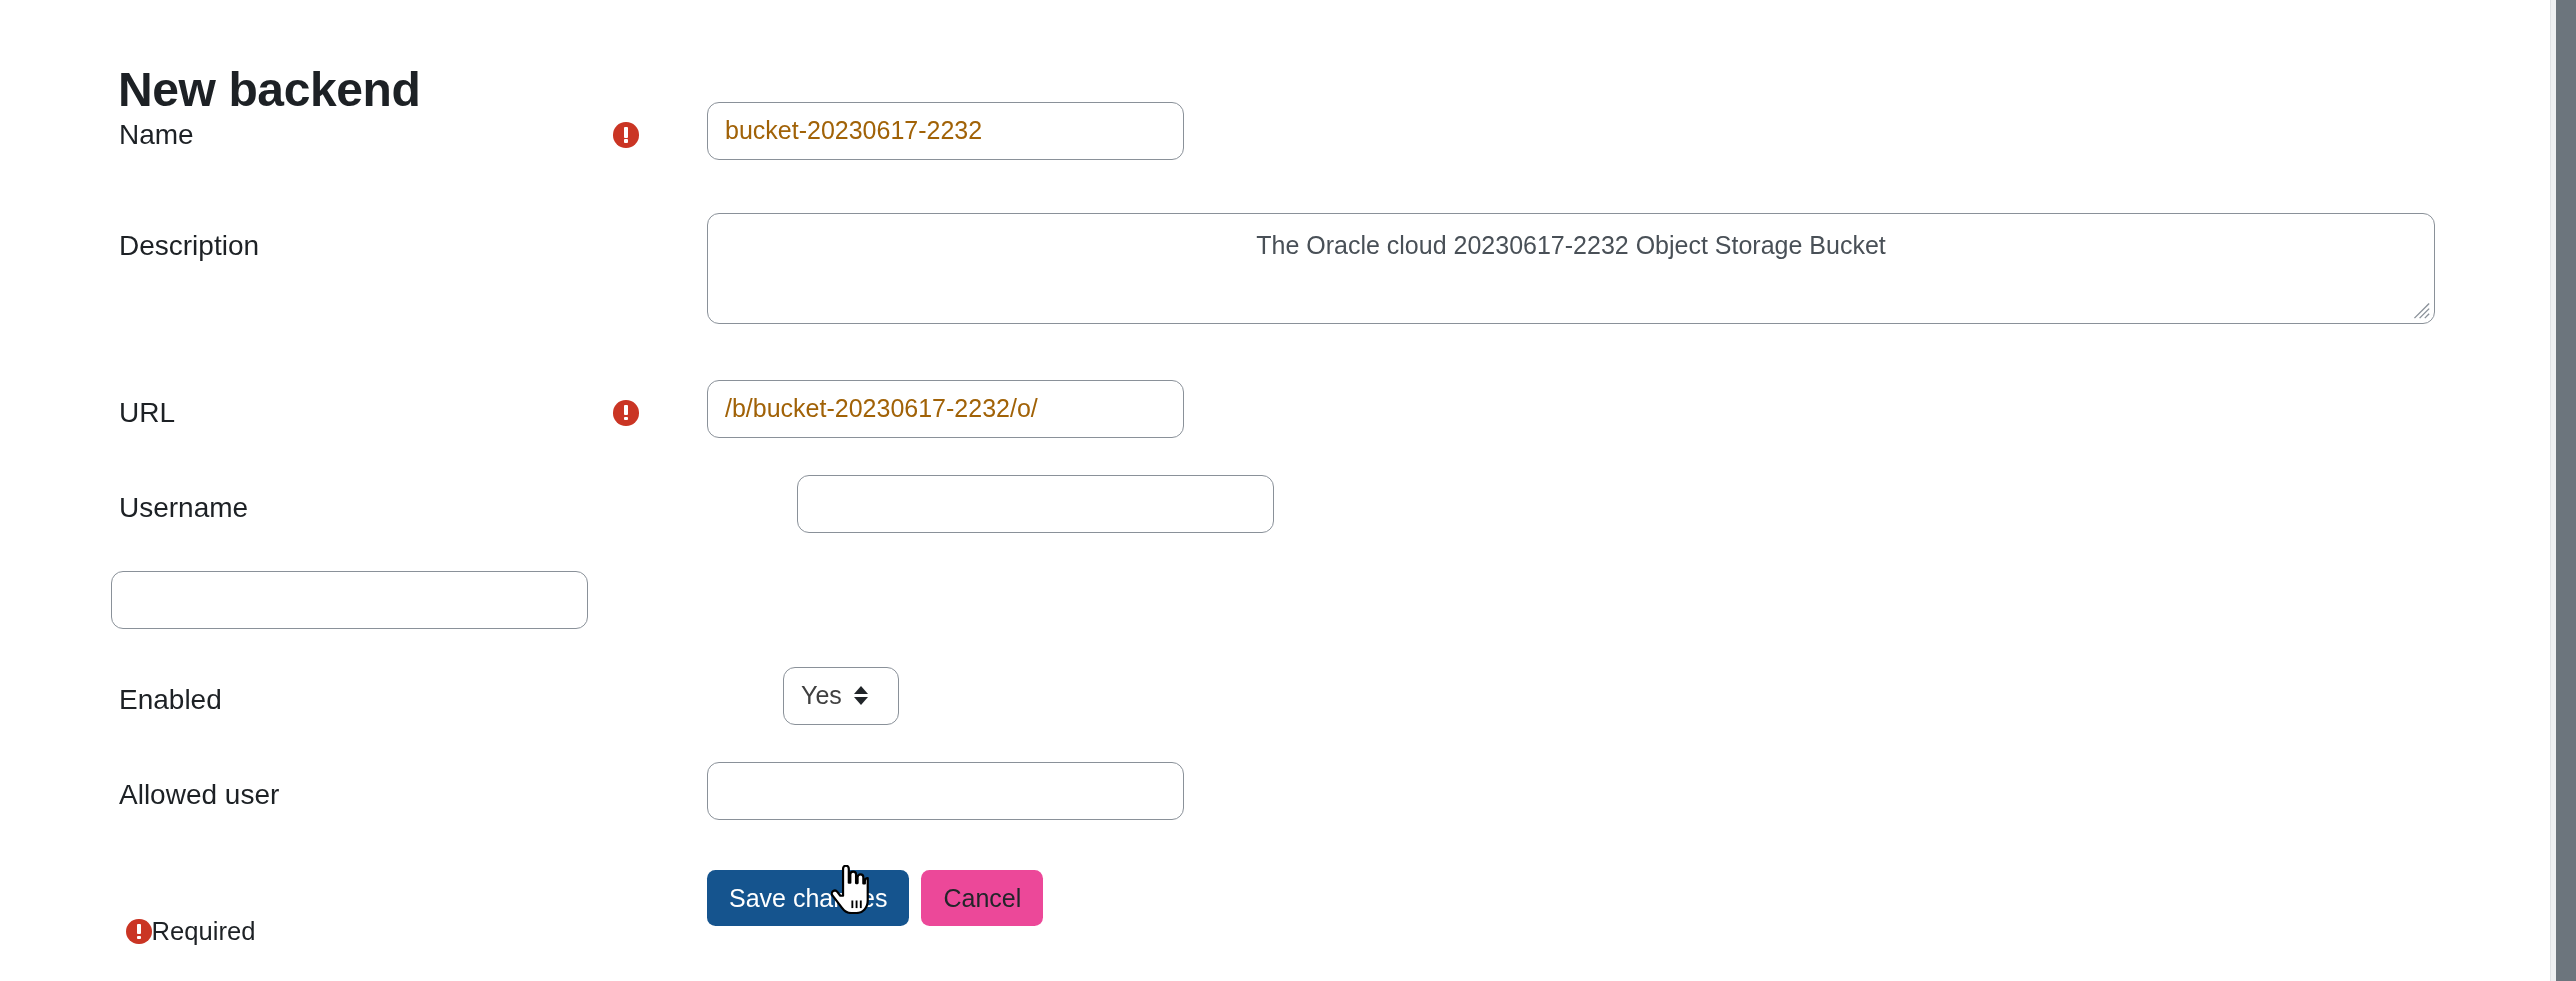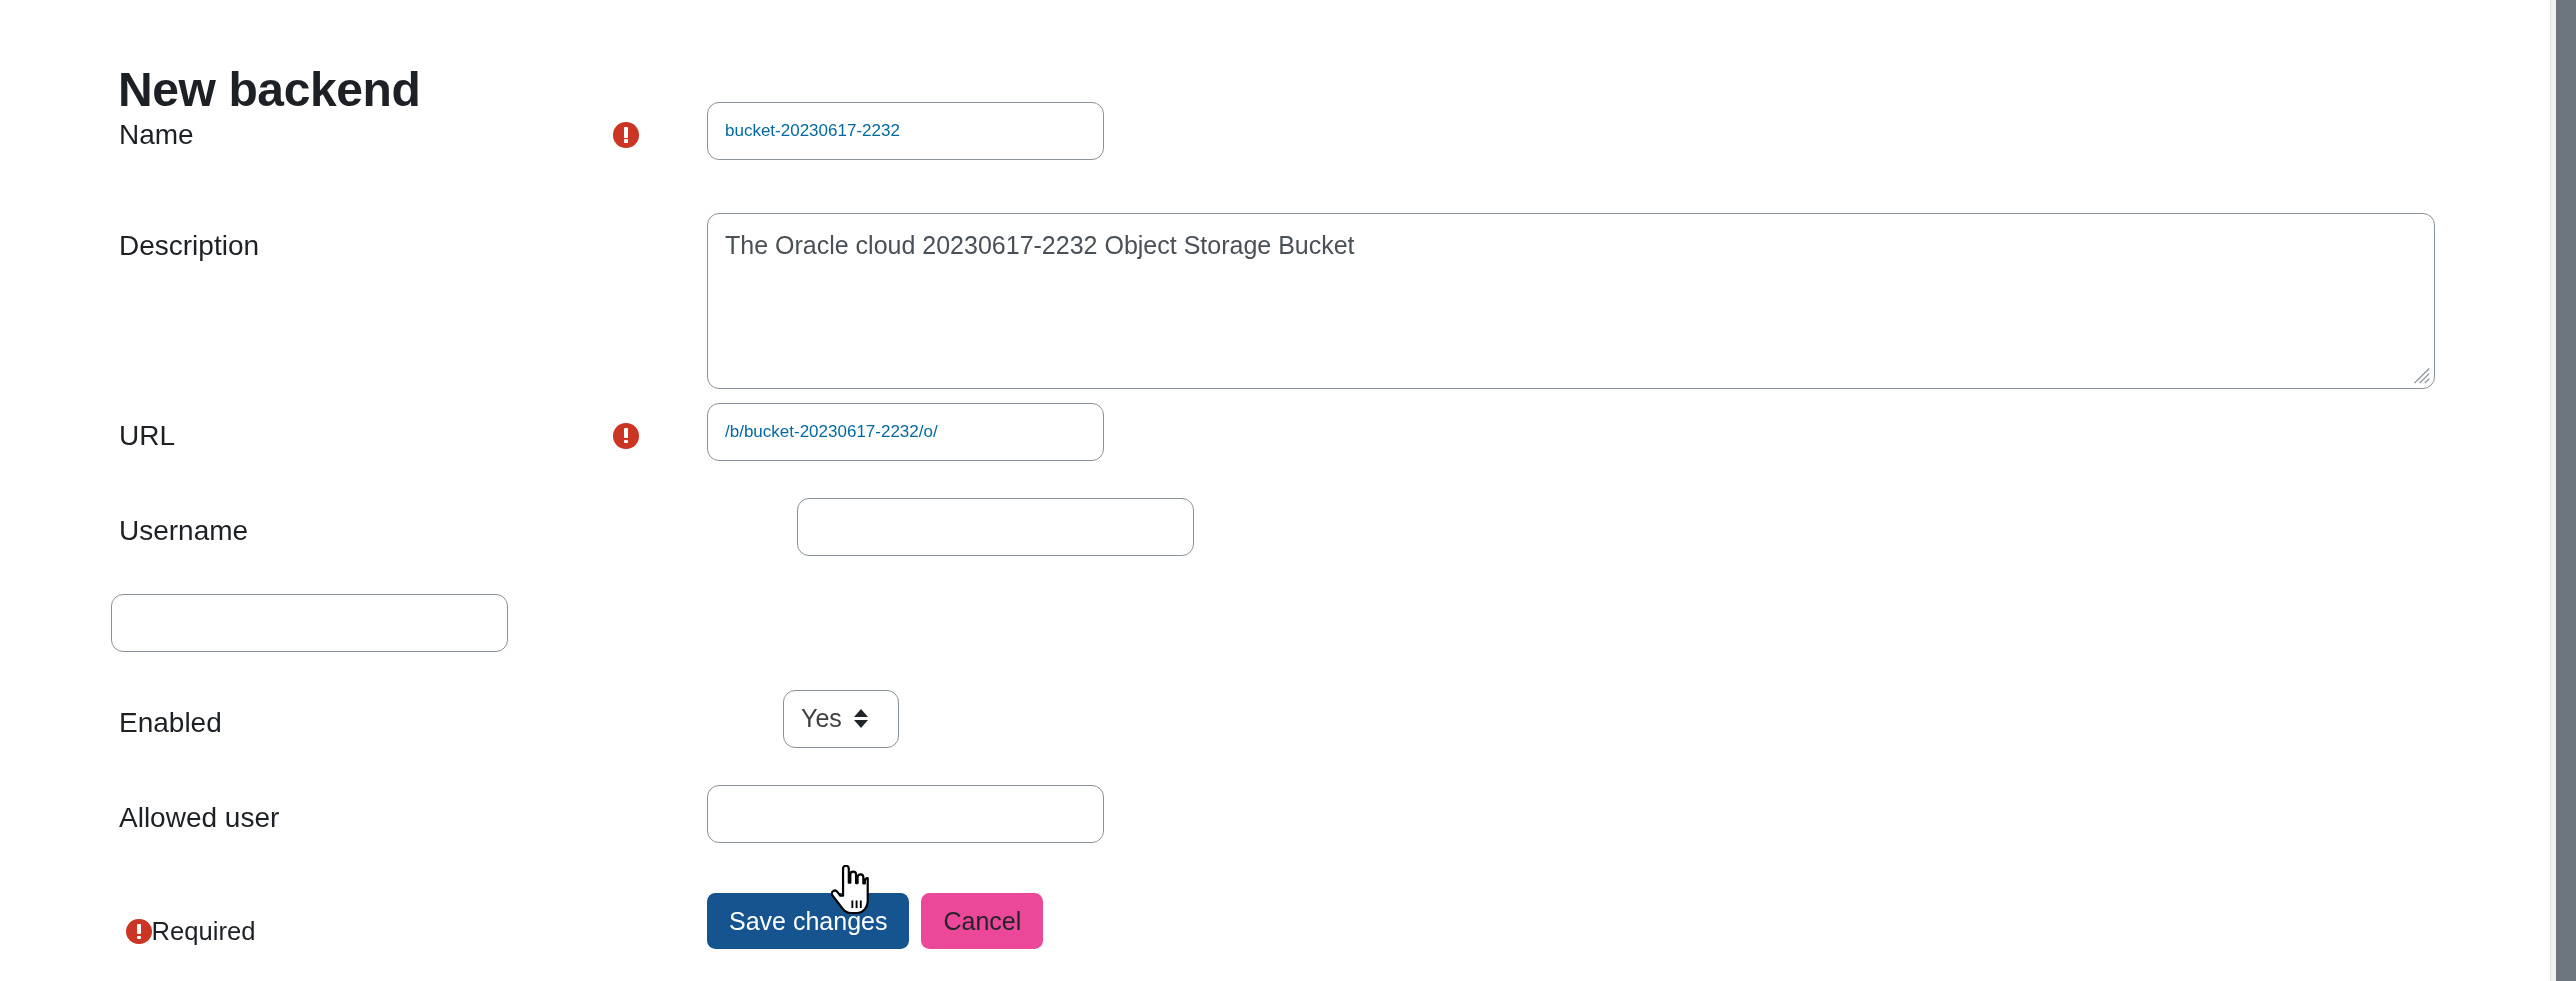--- a/index.html
+++ b/index.html
@@ -100,50 +100,51 @@
     width: 3.4px;
     height: 3.4px;
     margin-left: -1.7px;
     background: #ffffff;
     border-radius: 0.9px;
   }
 
   
   .text-input {
     display: block;
-    width: 397px;
+    width: 477px;
     height: 58px;
     border: 1.7px solid #8a9199;
     border-radius: 12px;
     background: #ffffff;
     font-family: "Liberation Sans", sans-serif;
-    font-size: 17px;
-    color: #0369a1;
+    font-size: 25px;
+    color: #a16207;
     padding: 0 17px;
     outline: none;
     line-height: 55px;
     white-space: nowrap;
     overflow: hidden;
   }
 
   .textarea-input {
     display: block;
     width: 1728px;
-    height: 176px;
+    height: 111px;
     border: 1.7px solid #8a9199;
     border-radius: 12px;
     background: #ffffff;
     font-family: "Liberation Sans", sans-serif;
     font-size: 25px;
     color: #495057;
     padding: 15.3px 17px;
     outline: none;
     resize: none;
     line-height: 1.3;
     position: relative;
+    text-align: center;
   }
 
   .textarea-wrap { position: relative; display: inline-block; }
   .resize-grip {
     position: absolute;
     right: 5.1px;
     bottom: 5.1px;
     width: 19px;
     height: 19px;
     pointer-events: none;

